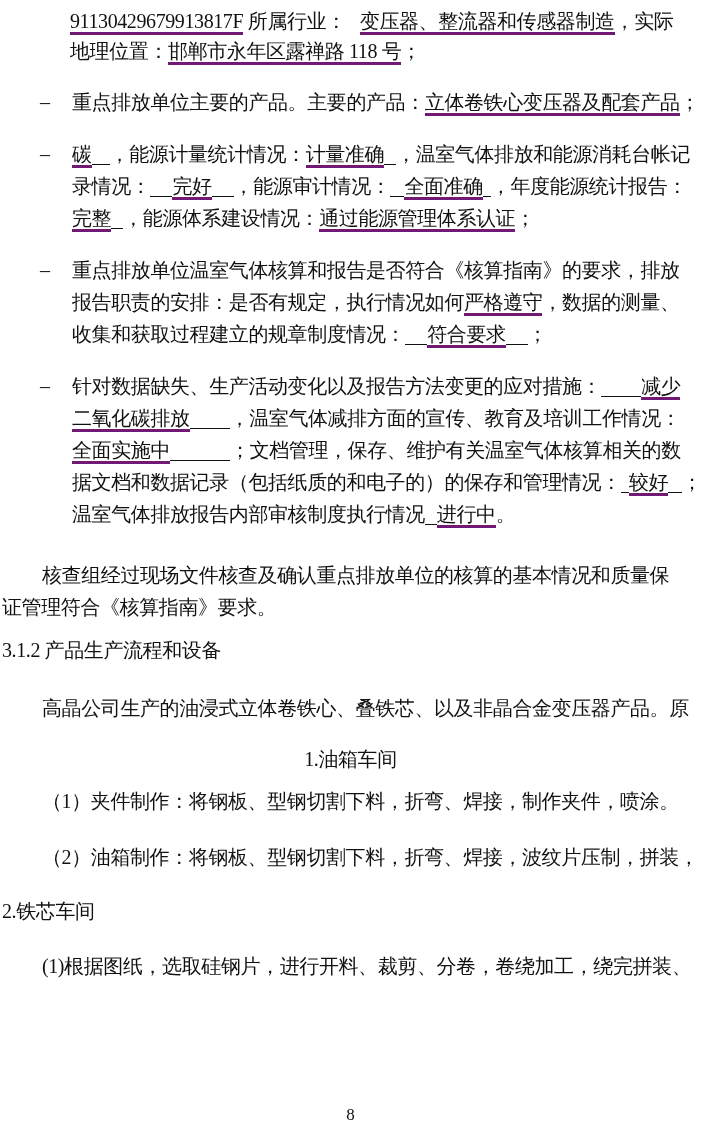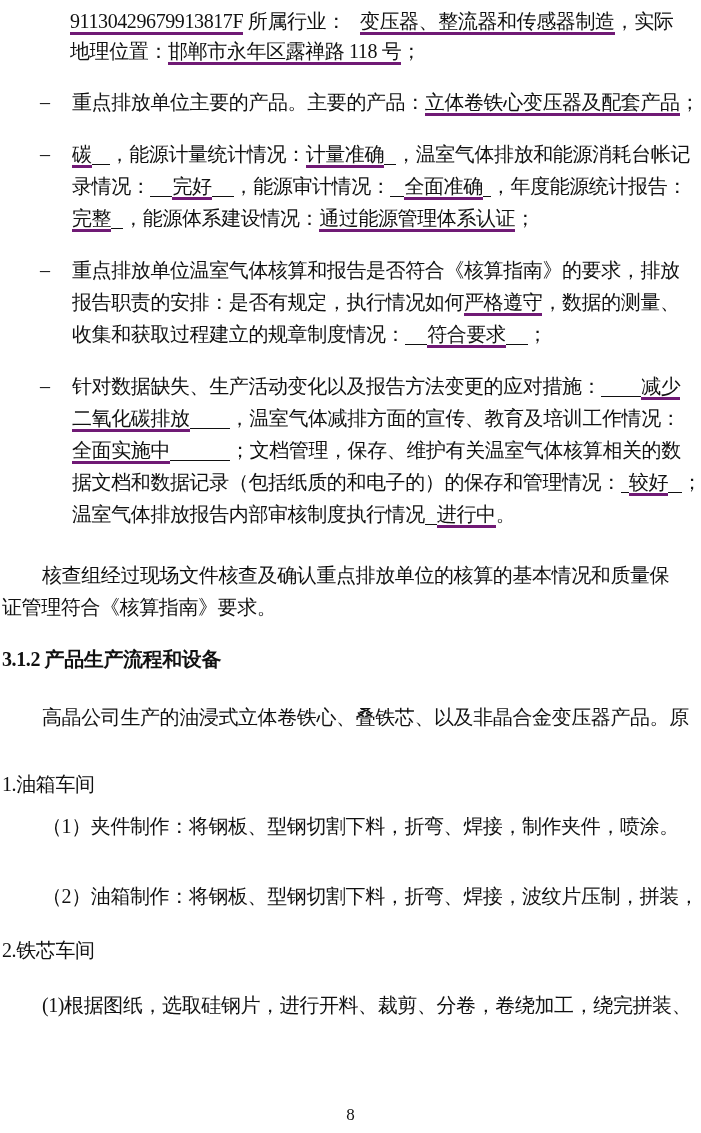--- a/index.html
+++ b/index.html
@@ -17,26 +17,26 @@
   .sp{display:inline-block;height:1em;}
   
   .bullet{display:flex;align-items:flex-start;}
   .bullet .marker{flex:0 0 32px;margin-left:38px;height:32px;line-height:32px;}
   .bullet .bullet-content{flex:1 1 auto;min-width:0;}
   
   .block:nth-child(1){margin-left:68px;}
   .block:nth-child(1) .line{height:30px;line-height:30px;}
   .block:nth-child(2),.block:nth-child(3),.block:nth-child(4),.block:nth-child(5){margin-top:20px;}
   .block:nth-child(6){margin-top:29px;}
-  .block:nth-child(7){margin-top:20px;font-weight:bold;}
+  .block:nth-child(7){margin-top:11px;font-weight:normal;}
   .block:nth-child(8){margin-top:20px;}
   .block:nth-child(8) .line{height:45px;line-height:45px;}
-  .block:nth-child(9){margin-top:28px;}
+  .block:nth-child(9){margin-top:12px;text-align:center;}
   .block:nth-child(10){margin-top:10px;}
-  .block:nth-child(11){margin-top:37px;}
+  .block:nth-child(11){margin-top:23px;}
   .block:nth-child(11) .line{height:35px;line-height:35px;}
   .block:nth-child(12){margin-top:20px;}
   .block:nth-child(13){margin-top:23px;}
   .block:nth-child(6) .line:first-child,
   .block:nth-child(8) .line:first-child,
   .block:nth-child(10) .line:first-child,
   .block:nth-child(11) .line:first-child,
   .block:nth-child(13) .line:first-child{text-indent:40px;}
   #page-footer{
     position:absolute;left:0;right:0;top:1104px;text-align:center;

